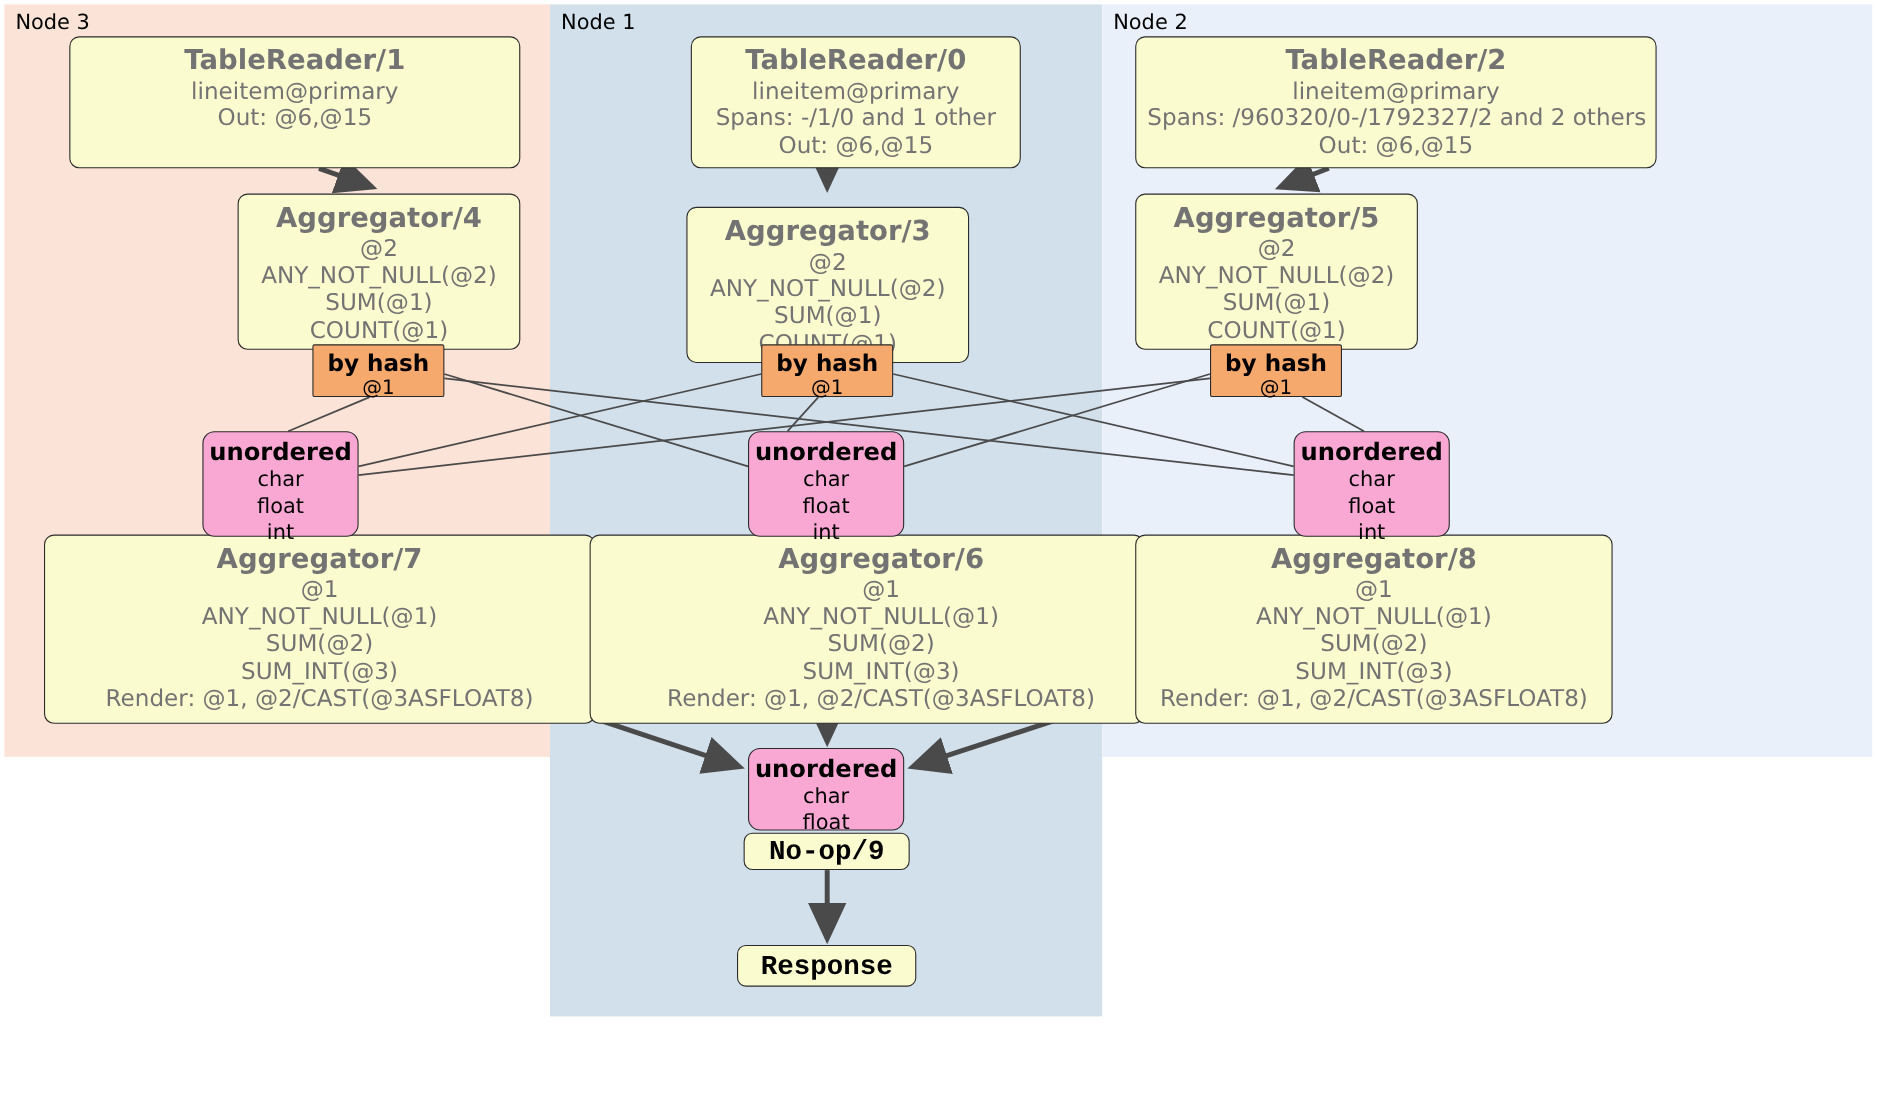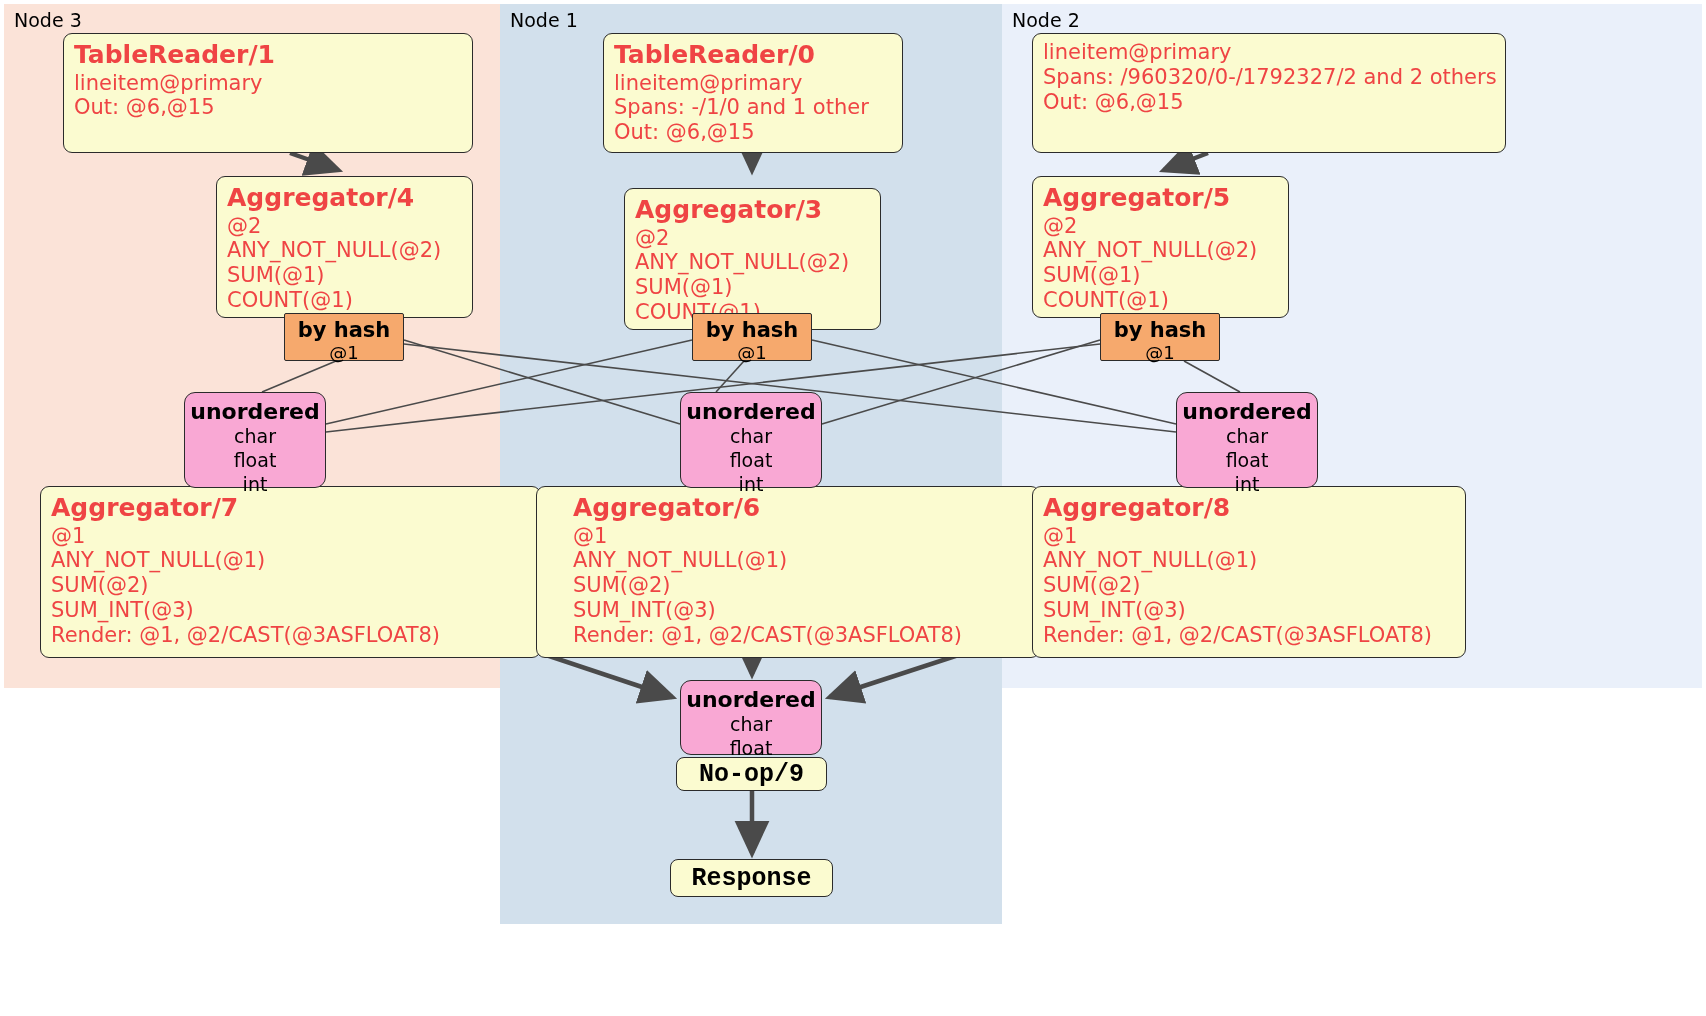--- a/index.html
+++ b/index.html
@@ -32,24 +32,25 @@
     color: #000;
     white-space: nowrap;
   }
   
   .proc {
     position: absolute;
     box-sizing: border-box;
     background: #fbfbd0;
     border: 1.6px solid #2b2b2b;
     border-radius: 9px;
+    text-align: center;
     padding: 6px 10px;
     line-height: 1.19;
     font-size: 21px;
-    color: #ef4444;
+    color: #737373;
     z-index: 5;
   }
   .proc .ttl {
     font-weight: bold;
     font-size: 25px;
     line-height: 1.22;
     display: block;
   }
   .proc .ln { display: block; white-space: nowrap; }
   
@@ -156,27 +157,28 @@
       <span class="cluster-label">Node 1</span>
     </div>
     <div class="cluster" style="left: 1002px; top: 4px; width: 700px; height: 684px; background: rgb(234, 240, 250); z-index: 1;">
       <span class="cluster-label">Node 2</span>
     </div>
     <div class="proc" style="left: 63px; top: 33px; width: 410px; height: 120px;">
       <span class="ttl">TableReader/1</span>
       <span class="ln">lineitem@primary</span>
       <span class="ln">Out: @6,@15</span>
     </div>
-    <div class="proc" style="left: 603px; top: 33px; width: 300px; height: 120px;">
+    <div class="proc" style="left: 628px; top: 33px; width: 300px; height: 120px;">
       <span class="ttl">TableReader/0</span>
       <span class="ln">lineitem@primary</span>
       <span class="ln">Spans: -/1/0 and 1 other</span>
       <span class="ln">Out: @6,@15</span>
     </div>
     <div class="proc" style="left: 1032px; top: 33px; width: 474px; height: 120px;">
+      <span class="ttl">TableReader/2</span>
       <span class="ln">lineitem@primary</span>
       <span class="ln">Spans: /960320/0-/1792327/2 and 2 others</span>
       <span class="ln">Out: @6,@15</span>
     </div>
     <div class="proc" style="left: 216px; top: 176px; width: 257px; height: 142px;">
       <span class="ttl">Aggregator/4</span>
       <span class="ln">@2</span>
       <span class="ln">ANY_NOT_NULL(@2)</span>
       <span class="ln">SUM(@1)</span>
       <span class="ln">COUNT(@1)</span>

